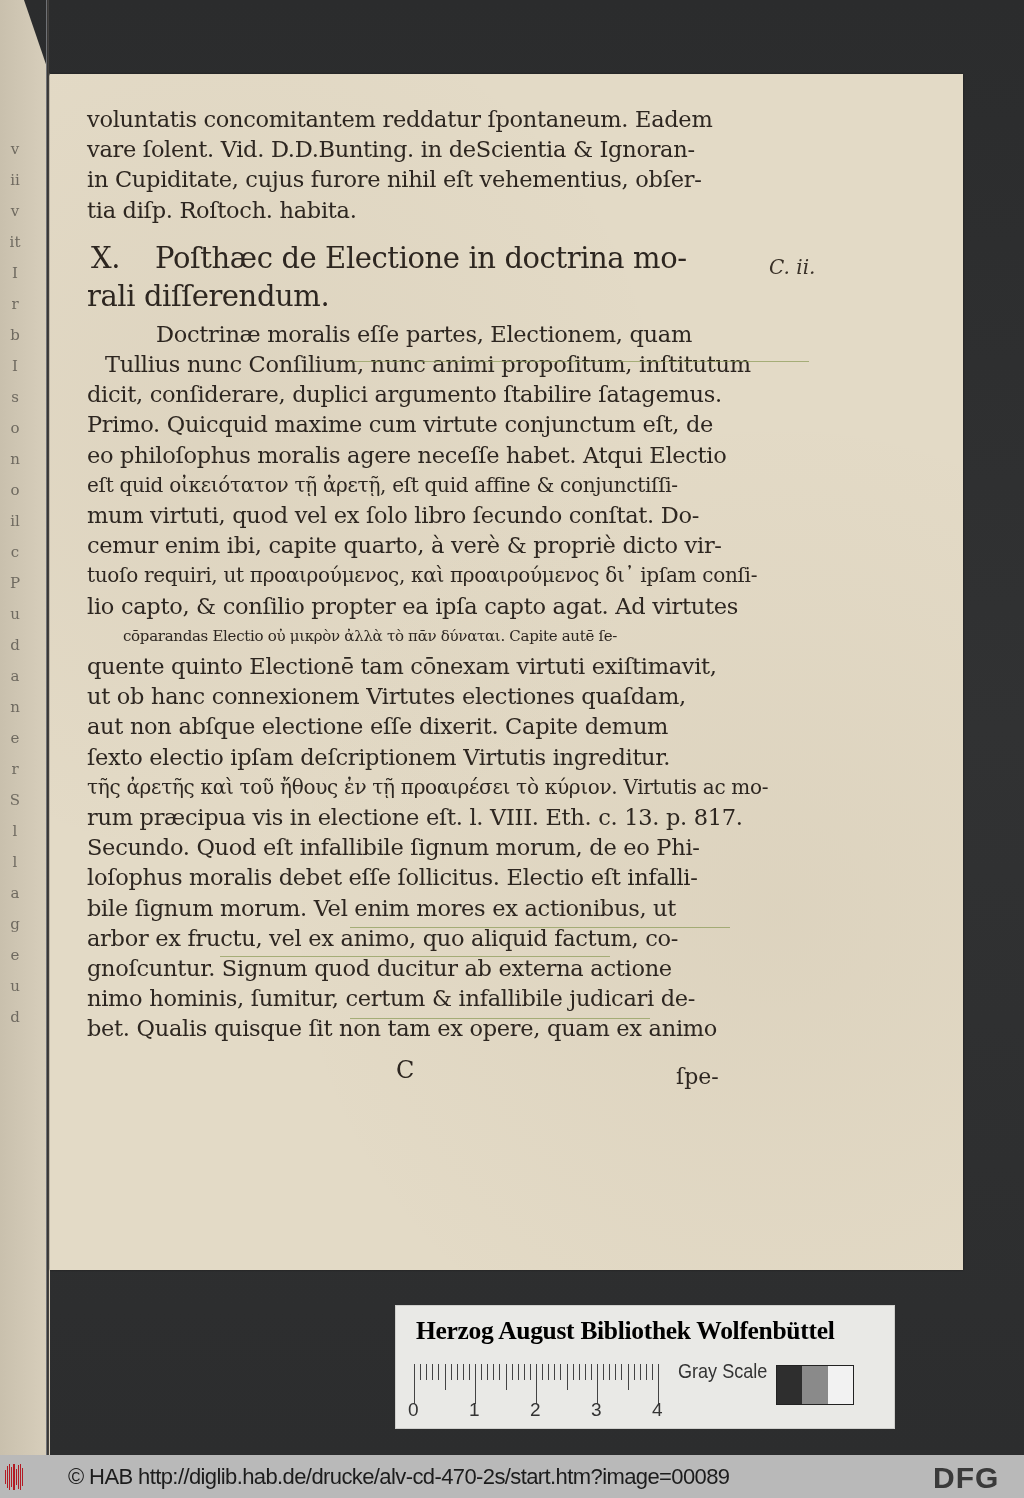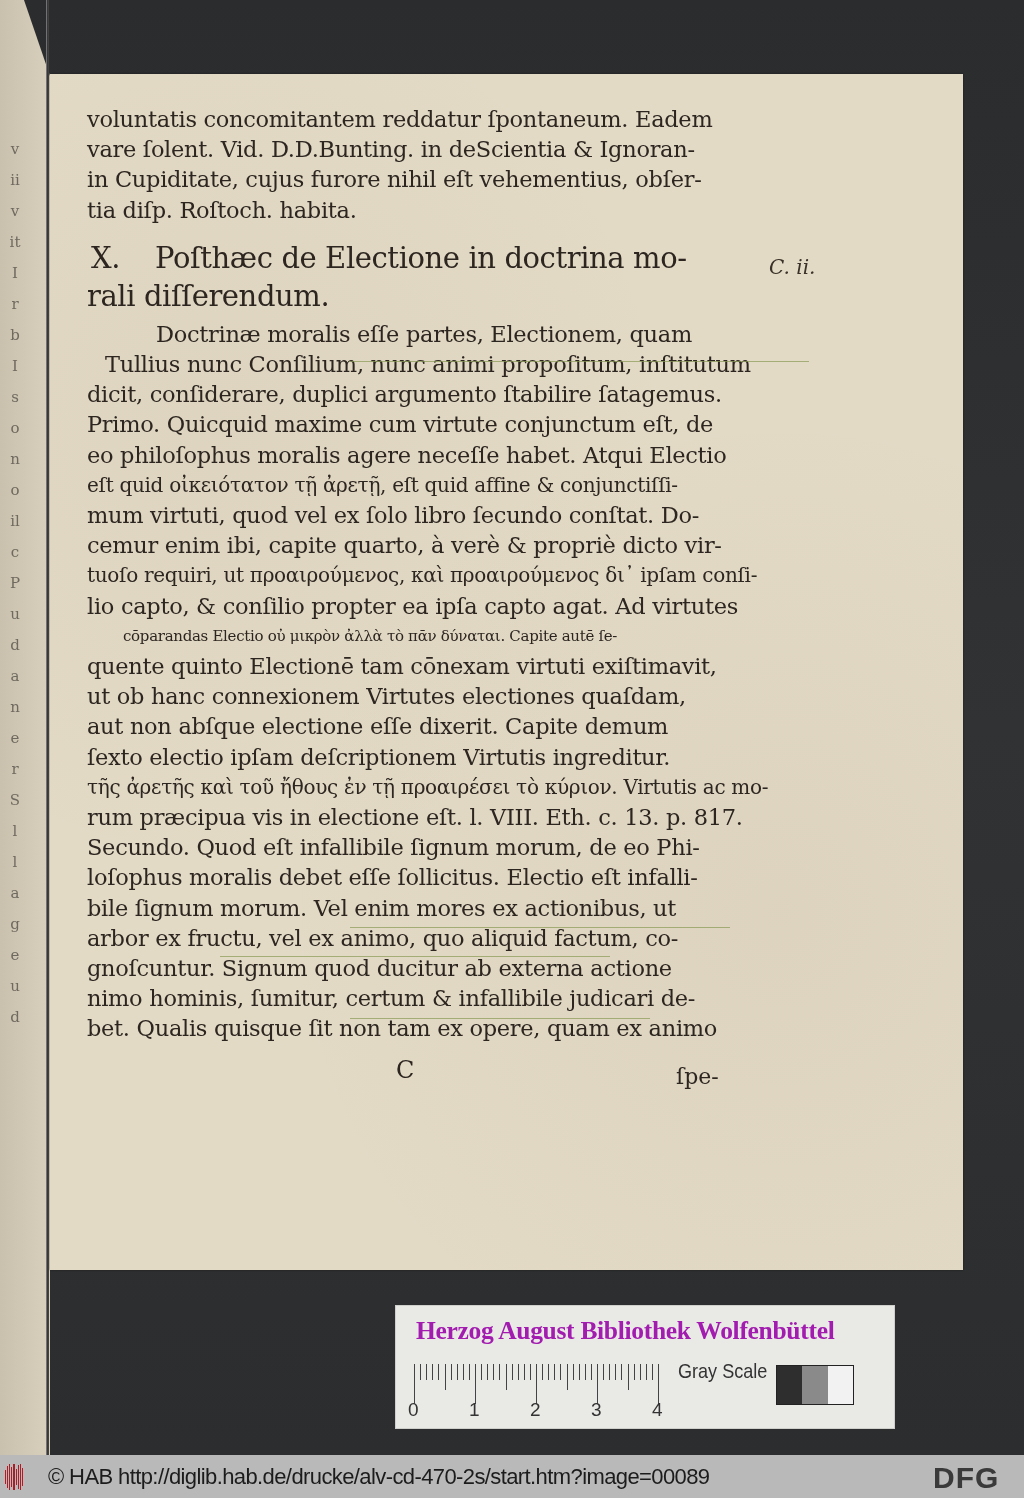--- a/index.html
+++ b/index.html
@@ -60,21 +60,21 @@
   }
   .underline-mark {
     position: absolute; height: 1px; background: #8a9a55; opacity: 0.7;
   }
   .card {
     position: absolute; left: 395px; top: 1305px; width: 498px; height: 122px;
     background: #e9e9e6; border: 1px solid #cfcfcc;
   }
   .card-title {
     position: absolute; left: 20px; top: 10px; font-family: "Liberation Serif", serif;
-    font-weight: bold; font-size: 25.5px; color: #a21caf; letter-spacing: -0.3px;
+    font-weight: bold; font-size: 25.5px; color: #000000; letter-spacing: -0.3px;
     white-space: nowrap;
   }
   .ruler { position: absolute; left: 18px; top: 58px; width: 248px; height: 40px; }
   .tick { position: absolute; top: 0; width: 1px; background: #444; }
   .ruler-labels { position: absolute; left: 12px; top: 93px; width: 270px; height: 24px; }
   .ruler-labels span {
     position: absolute; font-family: "Liberation Sans", sans-serif; font-size: 19px; color: #333;
   }
   .gray-label {
     position: absolute; left: 282px; top: 53px; font-family: "Liberation Sans", sans-serif;
@@ -89,21 +89,21 @@
   .footer {
     position: absolute; left: 0; top: 1455px; width: 1024px; height: 43px;
     background: #b9b9b9; display: flex; align-items: center;
   }
   .hab-logo {
     position: absolute; left: 5px; top: 9px; width: 18px; height: 26px;
     display: flex; gap: 1px; align-items: center;
   }
   .hab-logo i { display: block; width: 1.5px; background: #b21b24; }
   .footer-text {
-    position: absolute; left: 48px; top: 9px; font-family: "Liberation Sans", sans-serif;
+    position: absolute; left: 68px; top: 9px; font-family: "Liberation Sans", sans-serif;
     font-size: 22px; color: #1c1c1c; white-space: nowrap; letter-spacing: -0.6px;
   }
   .dfg {
     position: absolute; left: 933px; top: 6px; font-family: "Liberation Sans", sans-serif;
     font-weight: bold; font-size: 30px; color: #3a3a3a; letter-spacing: 1px;
   }
 </style>
 </head>
 <body>
 

